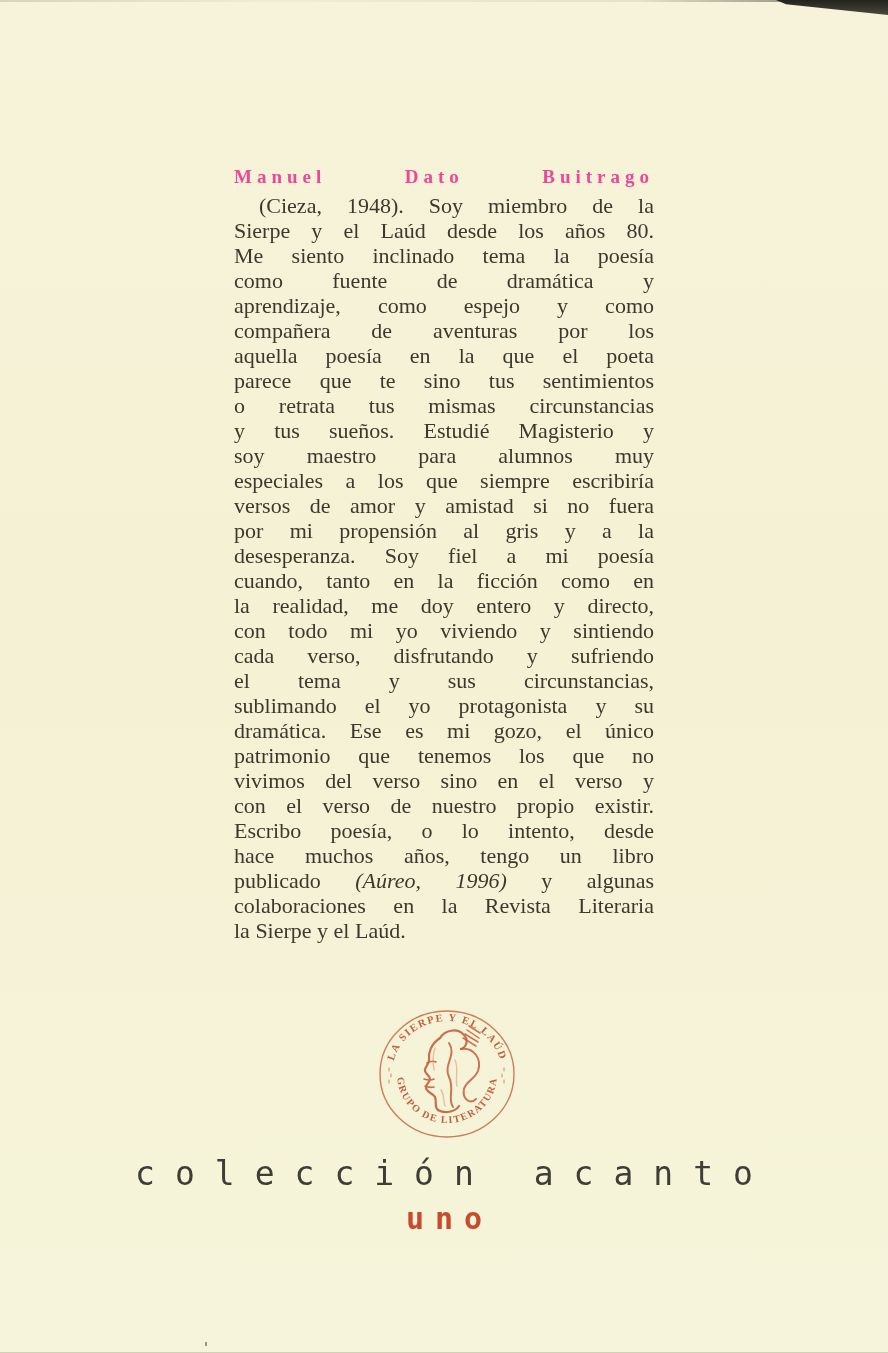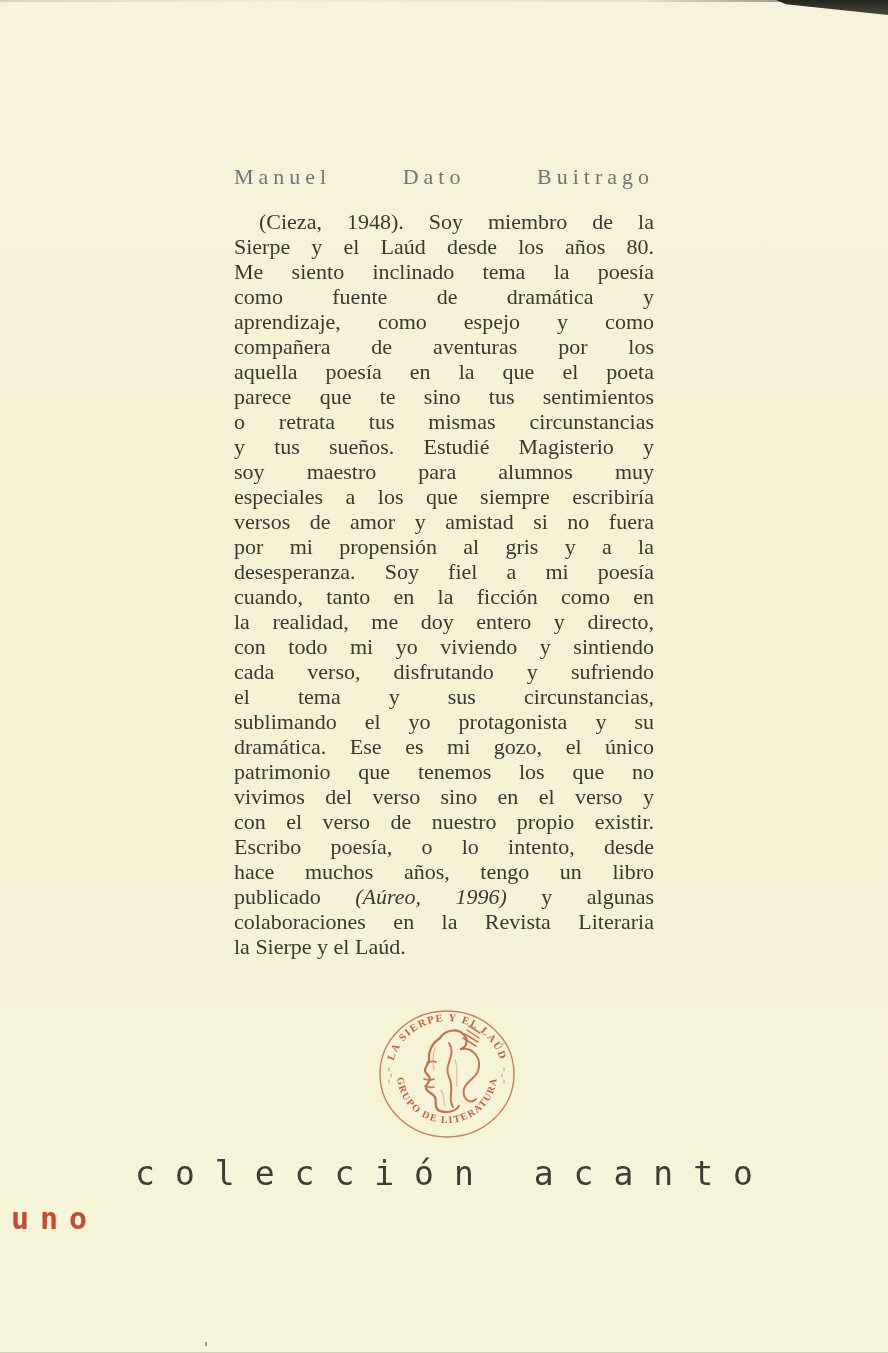--- a/index.html
+++ b/index.html
@@ -23,26 +23,26 @@
     filter: blur(0.4px);
   }
   .edge-bottom {
     position: absolute; bottom: 0; left: 0; right: 0; height: 1px;
     background: rgba(80,80,60,.22);
   }
   
   .column { position: absolute; left: 234px; top: 160px; width: 420px; }
   .heading {
     margin: 0; padding: 0;
-    font-size: 22px; font-weight: normal; line-height: 33px;
+    font-size: 19px; font-weight: bold; line-height: 33px;
     letter-spacing: 5px;
-    color: #737373;
+    color: #ec4899;
     text-align: justify; text-align-last: justify;
   }
-  .bio { margin-top: 16px; }
+  .bio { margin-top: 0; }
   .bio-line {
     font-size: 22px; line-height: 25px;
     color: #3b392e;
     text-align: justify; text-align-last: justify;
   }
   .bio-line.last { text-align-last: left; }
   .bio-line i { font-style: italic; }
   
   .seal { position: absolute; left: 377px; top: 1008px; width: 140px; height: 132px; opacity: .93; }
   .seal text { font-family: "Liberation Serif", serif; font-weight: bold; }
@@ -50,20 +50,21 @@
   .collection {
     position: absolute; left: 0; right: 0; top: 1155px;
     text-align: center;
     font-family: "DejaVu Sans Mono", monospace;
     font-size: 33px; line-height: 38px;
     letter-spacing: 20px; padding-left: 20px;
     color: #3f3e36;
   }
   .volume {
     position: absolute; left: 0; right: 0; top: 1201px;
+    text-align: center;
     font-family: "DejaVu Sans Mono", monospace;
     font-size: 30px; line-height: 36px; font-weight: bold;
     letter-spacing: 11px; padding-left: 11px;
     color: #c84b2d;
   }
   .speck { position: absolute; left: 205px; top: 1342px; width: 2px; height: 4px; background: rgba(60,60,45,.5); }
 </style>
 </head>
 <body>
 

